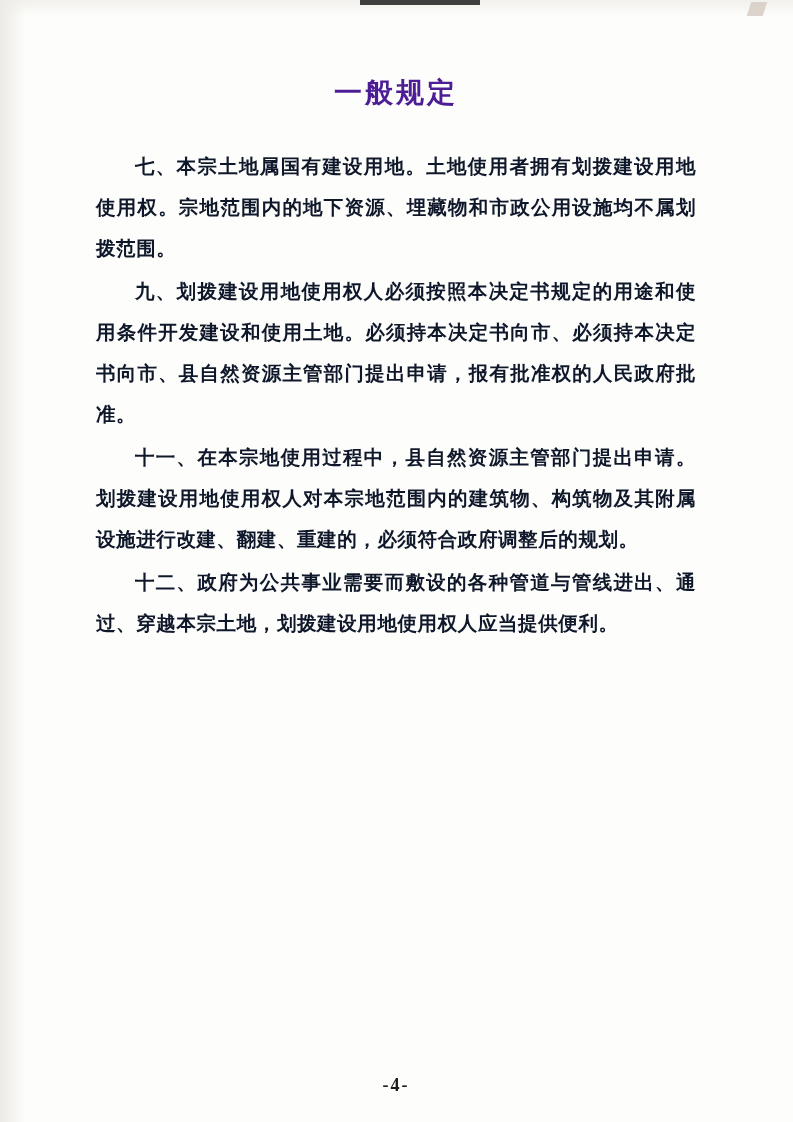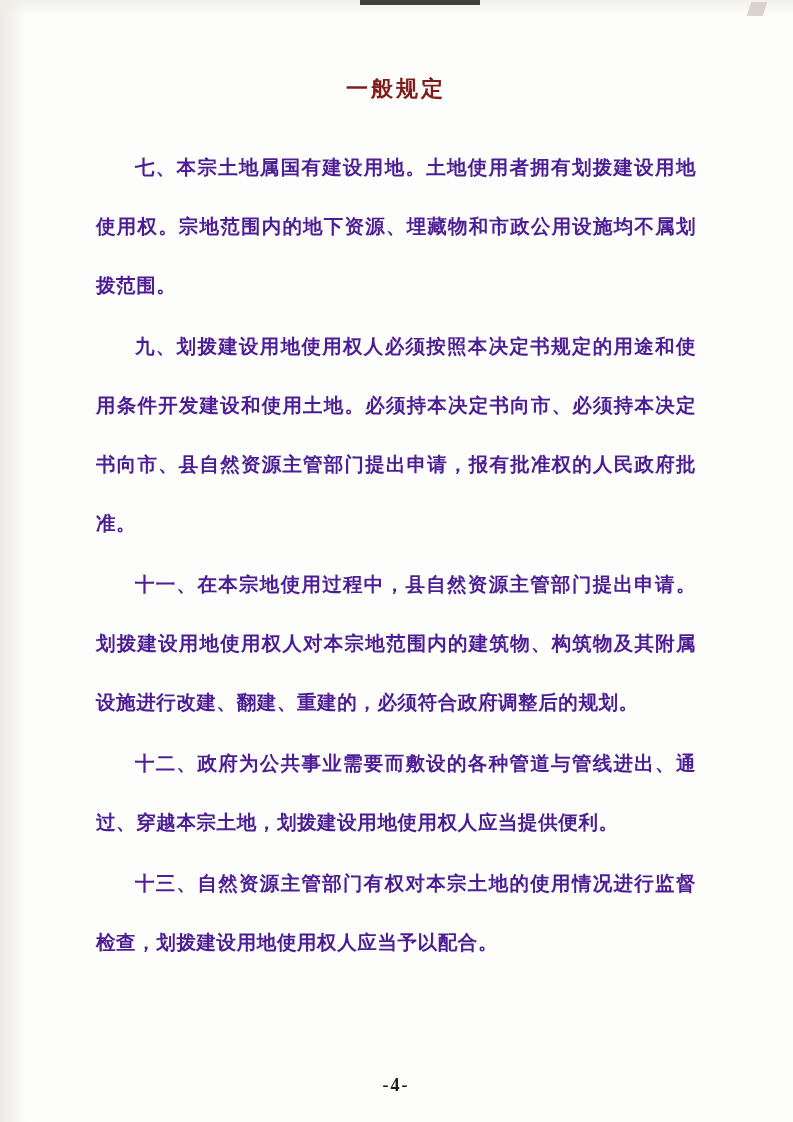--- a/index.html
+++ b/index.html
@@ -55,40 +55,40 @@
     position: absolute;
     left: 96px;
     top: 0;
     width: 600px;
     height: 1122px;
   }
 
   .doc-title {
     margin-top: 74px;
     text-align: center;
-    font-size: 22px;
+    font-size: 28px;
     font-weight: bold;
     letter-spacing: 3px;
-    color: #7f1d1d;
+    color: #4c1d95;
     font-family: "Liberation Serif", "DejaVu Serif", serif;
   }
 
   .body-text {
     margin-top: 34px;
   }
 
   p.para {
     margin: 0 0 2px 0;
     font-size: 19.5px;
-    line-height: 59px;
+    line-height: 41px;
     text-indent: 2em;
     text-align: justify;
     text-justify: inter-ideograph;
     letter-spacing: 0.6px;
-    color: #4c1d95;
+    color: #0f172a;
     font-weight: 600;
     font-family: Liberation Serif, serif;
   }
 
   .page-number {
     position: absolute;
     left: 0;
     top: 1075px;
     width: 600px;
     text-align: center;
@@ -108,18 +108,17 @@
   <div class="scan-mark-corner"></div>
 
   <div class="content">
     <div class="doc-title">一般规定</div>
 
     <div class="body-text">
       <p class="para">七、本宗土地属国有建设用地。土地使用者拥有划拨建设用地使用权。宗地范围内的地下资源、埋藏物和市政公用设施均不属划拨范围。</p>
       <p class="para">九、划拨建设用地使用权人必须按照本决定书规定的用途和使用条件开发建设和使用土地。必须持本决定书向市、必须持本决定书向市、县自然资源主管部门提出申请，报有批准权的人民政府批准。</p>
       <p class="para">十一、在本宗地使用过程中，县自然资源主管部门提出申请。划拨建设用地使用权人对本宗地范围内的建筑物、构筑物及其附属设施进行改建、翻建、重建的，必须符合政府调整后的规划。</p>
       <p class="para">十二、政府为公共事业需要而敷设的各种管道与管线进出、通过、穿越本宗土地，划拨建设用地使用权人应当提供便利。</p>
-      <p class="para">十三、自然资源主管部门有权对本宗土地的使用情况进行监督检查，划拨建设用地使用权人应当予以配合。</p>
     </div>
 
     <div class="page-number">-4-</div>
   </div>
 </div>
 
 </body></html>

